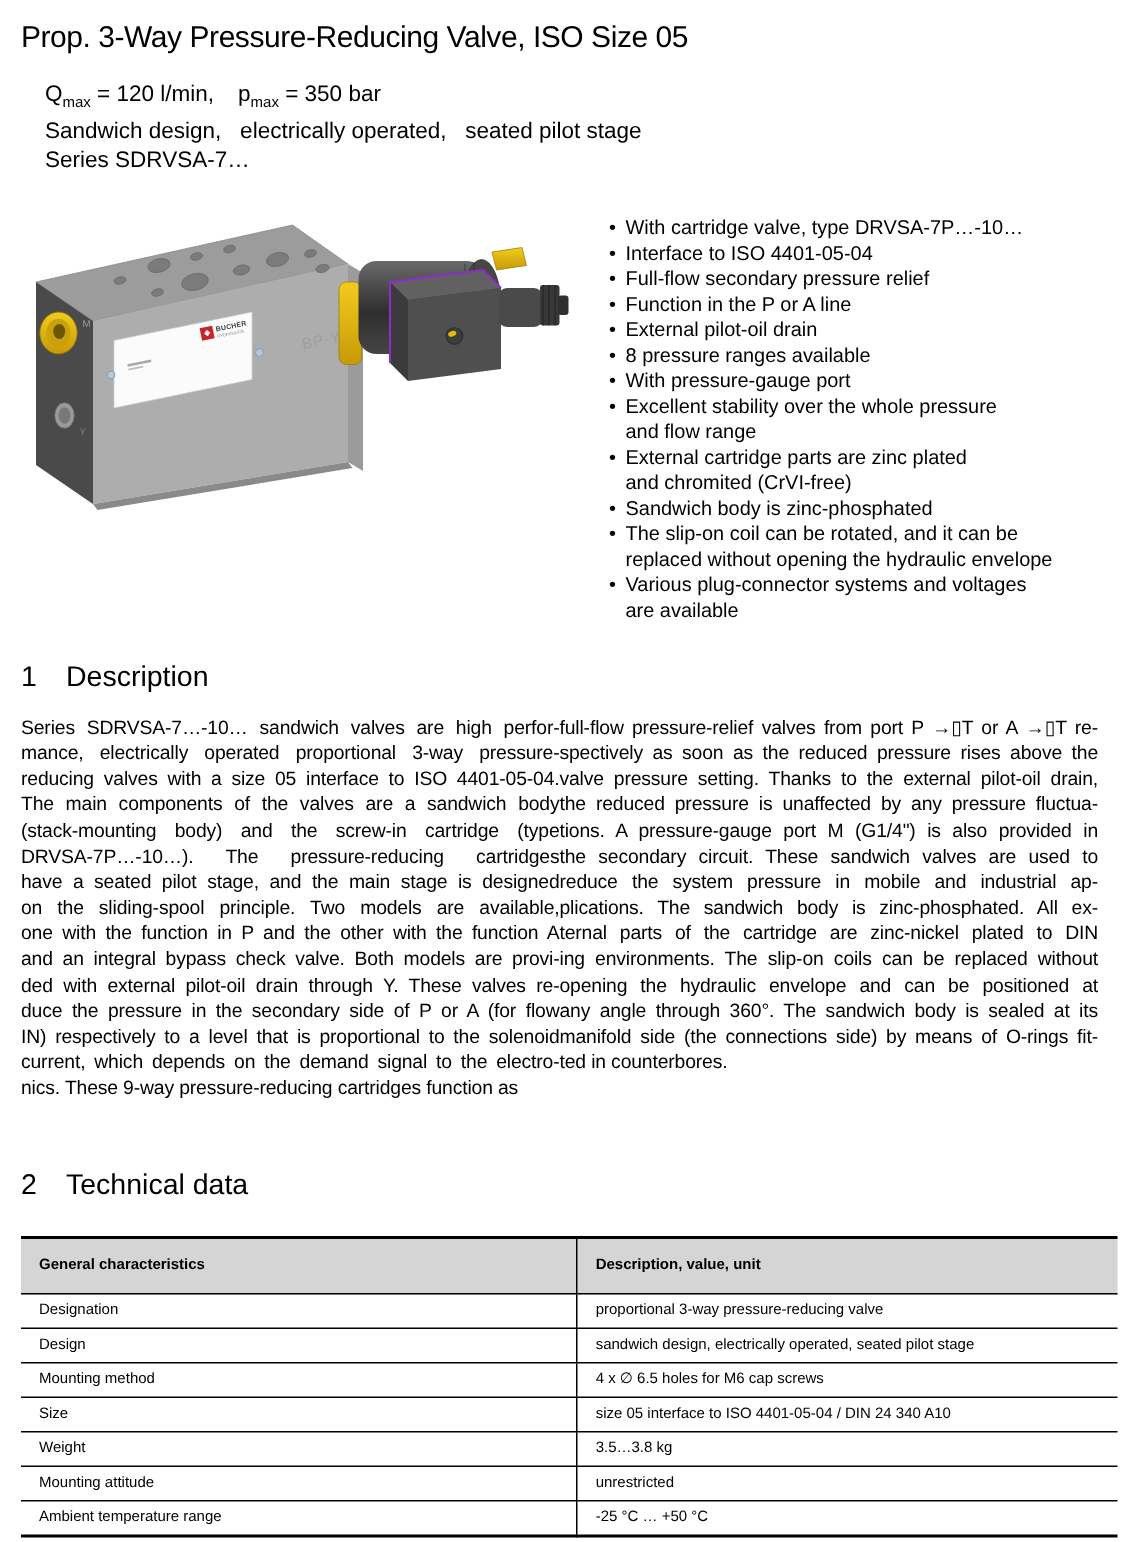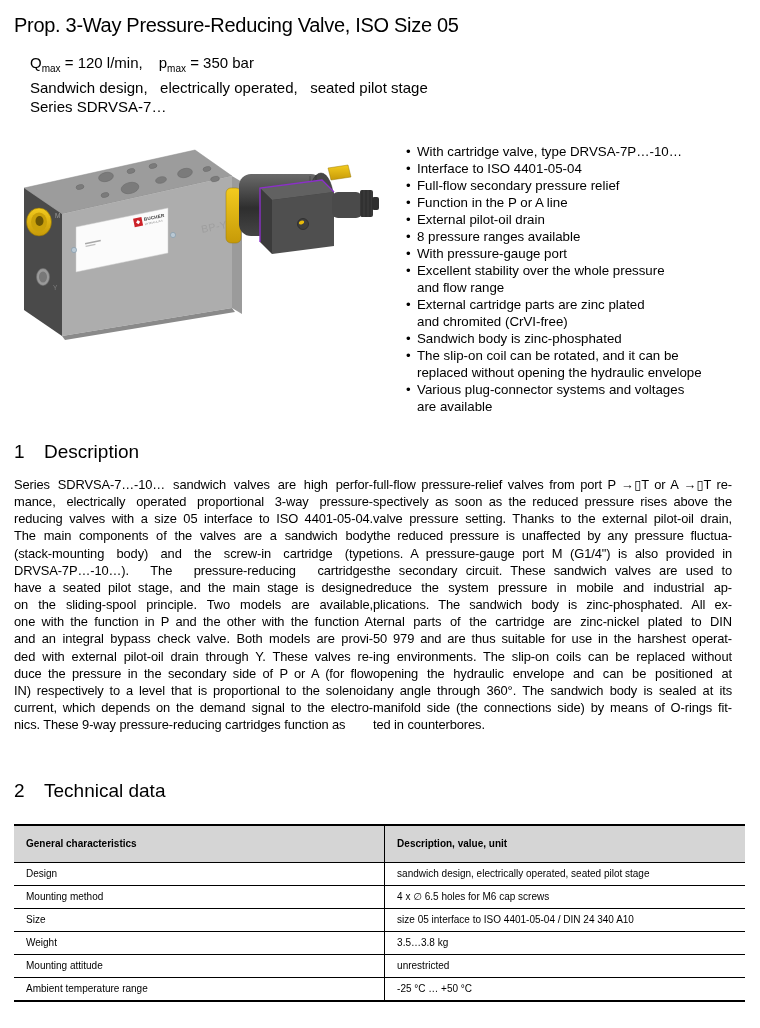--- a/index.html
+++ b/index.html
@@ -234,21 +234,20 @@
 
     <div class="dline">full-flow pressure-relief valves from port P →▯T or A →▯T re-</div>
         <div class="dline">spectively as soon as the reduced pressure rises above the</div>
         <div class="dline">valve pressure setting. Thanks to the external pilot-oil drain,</div>
         <div class="dline">the reduced pressure is unaffected by any pressure fluctua-</div>
         <div class="dline">tions. A pressure-gauge port M (G1/4") is also provided in</div>
         <div class="dline">the secondary circuit. These sandwich valves are used to</div>
         <div class="dline">reduce the system pressure in mobile and industrial ap-</div>
         <div class="dline">plications. The sandwich body is zinc-phosphated. All ex-</div>
         <div class="dline">ternal parts of the cartridge are zinc-nickel plated to DIN</div>
-        <div class="dline">50 979 and are thus suitable for use in the harshest operat-</div>
         <div class="dline">ing environments. The slip-on coils can be replaced without</div>
         <div class="dline">opening the hydraulic envelope and can be positioned at</div>
         <div class="dline">any angle through 360°. The sandwich body is sealed at its</div>
         <div class="dline">manifold side (the connections side) by means of O-rings fit-</div>
         <div class="dline">ted in counterbores.</div>
       </div>
   </div>
 
   <div class="section-heading sec2">
     <span class="sec-num">2</span><span class="sec-title">Technical data</span>
@@ -256,20 +255,24 @@
 
   <table class="tech">
     <thead>
       <tr>
         <th>General characteristics</th>
         <th>Description, value, unit</th>
       </tr>
     </thead>
     <tbody>
 
+    <tr>
+        <td>Designation</td>
+        <td>proportional 3-way pressure-reducing valve</td>
+      </tr>
         <tr>
         <td>Design</td>
         <td>sandwich design, electrically operated, seated pilot stage</td>
       </tr>
         <tr>
         <td>Mounting method</td>
         <td>4 x ∅ 6.5 holes for M6 cap screws</td>
       </tr>
         <tr>
         <td>Size</td>

